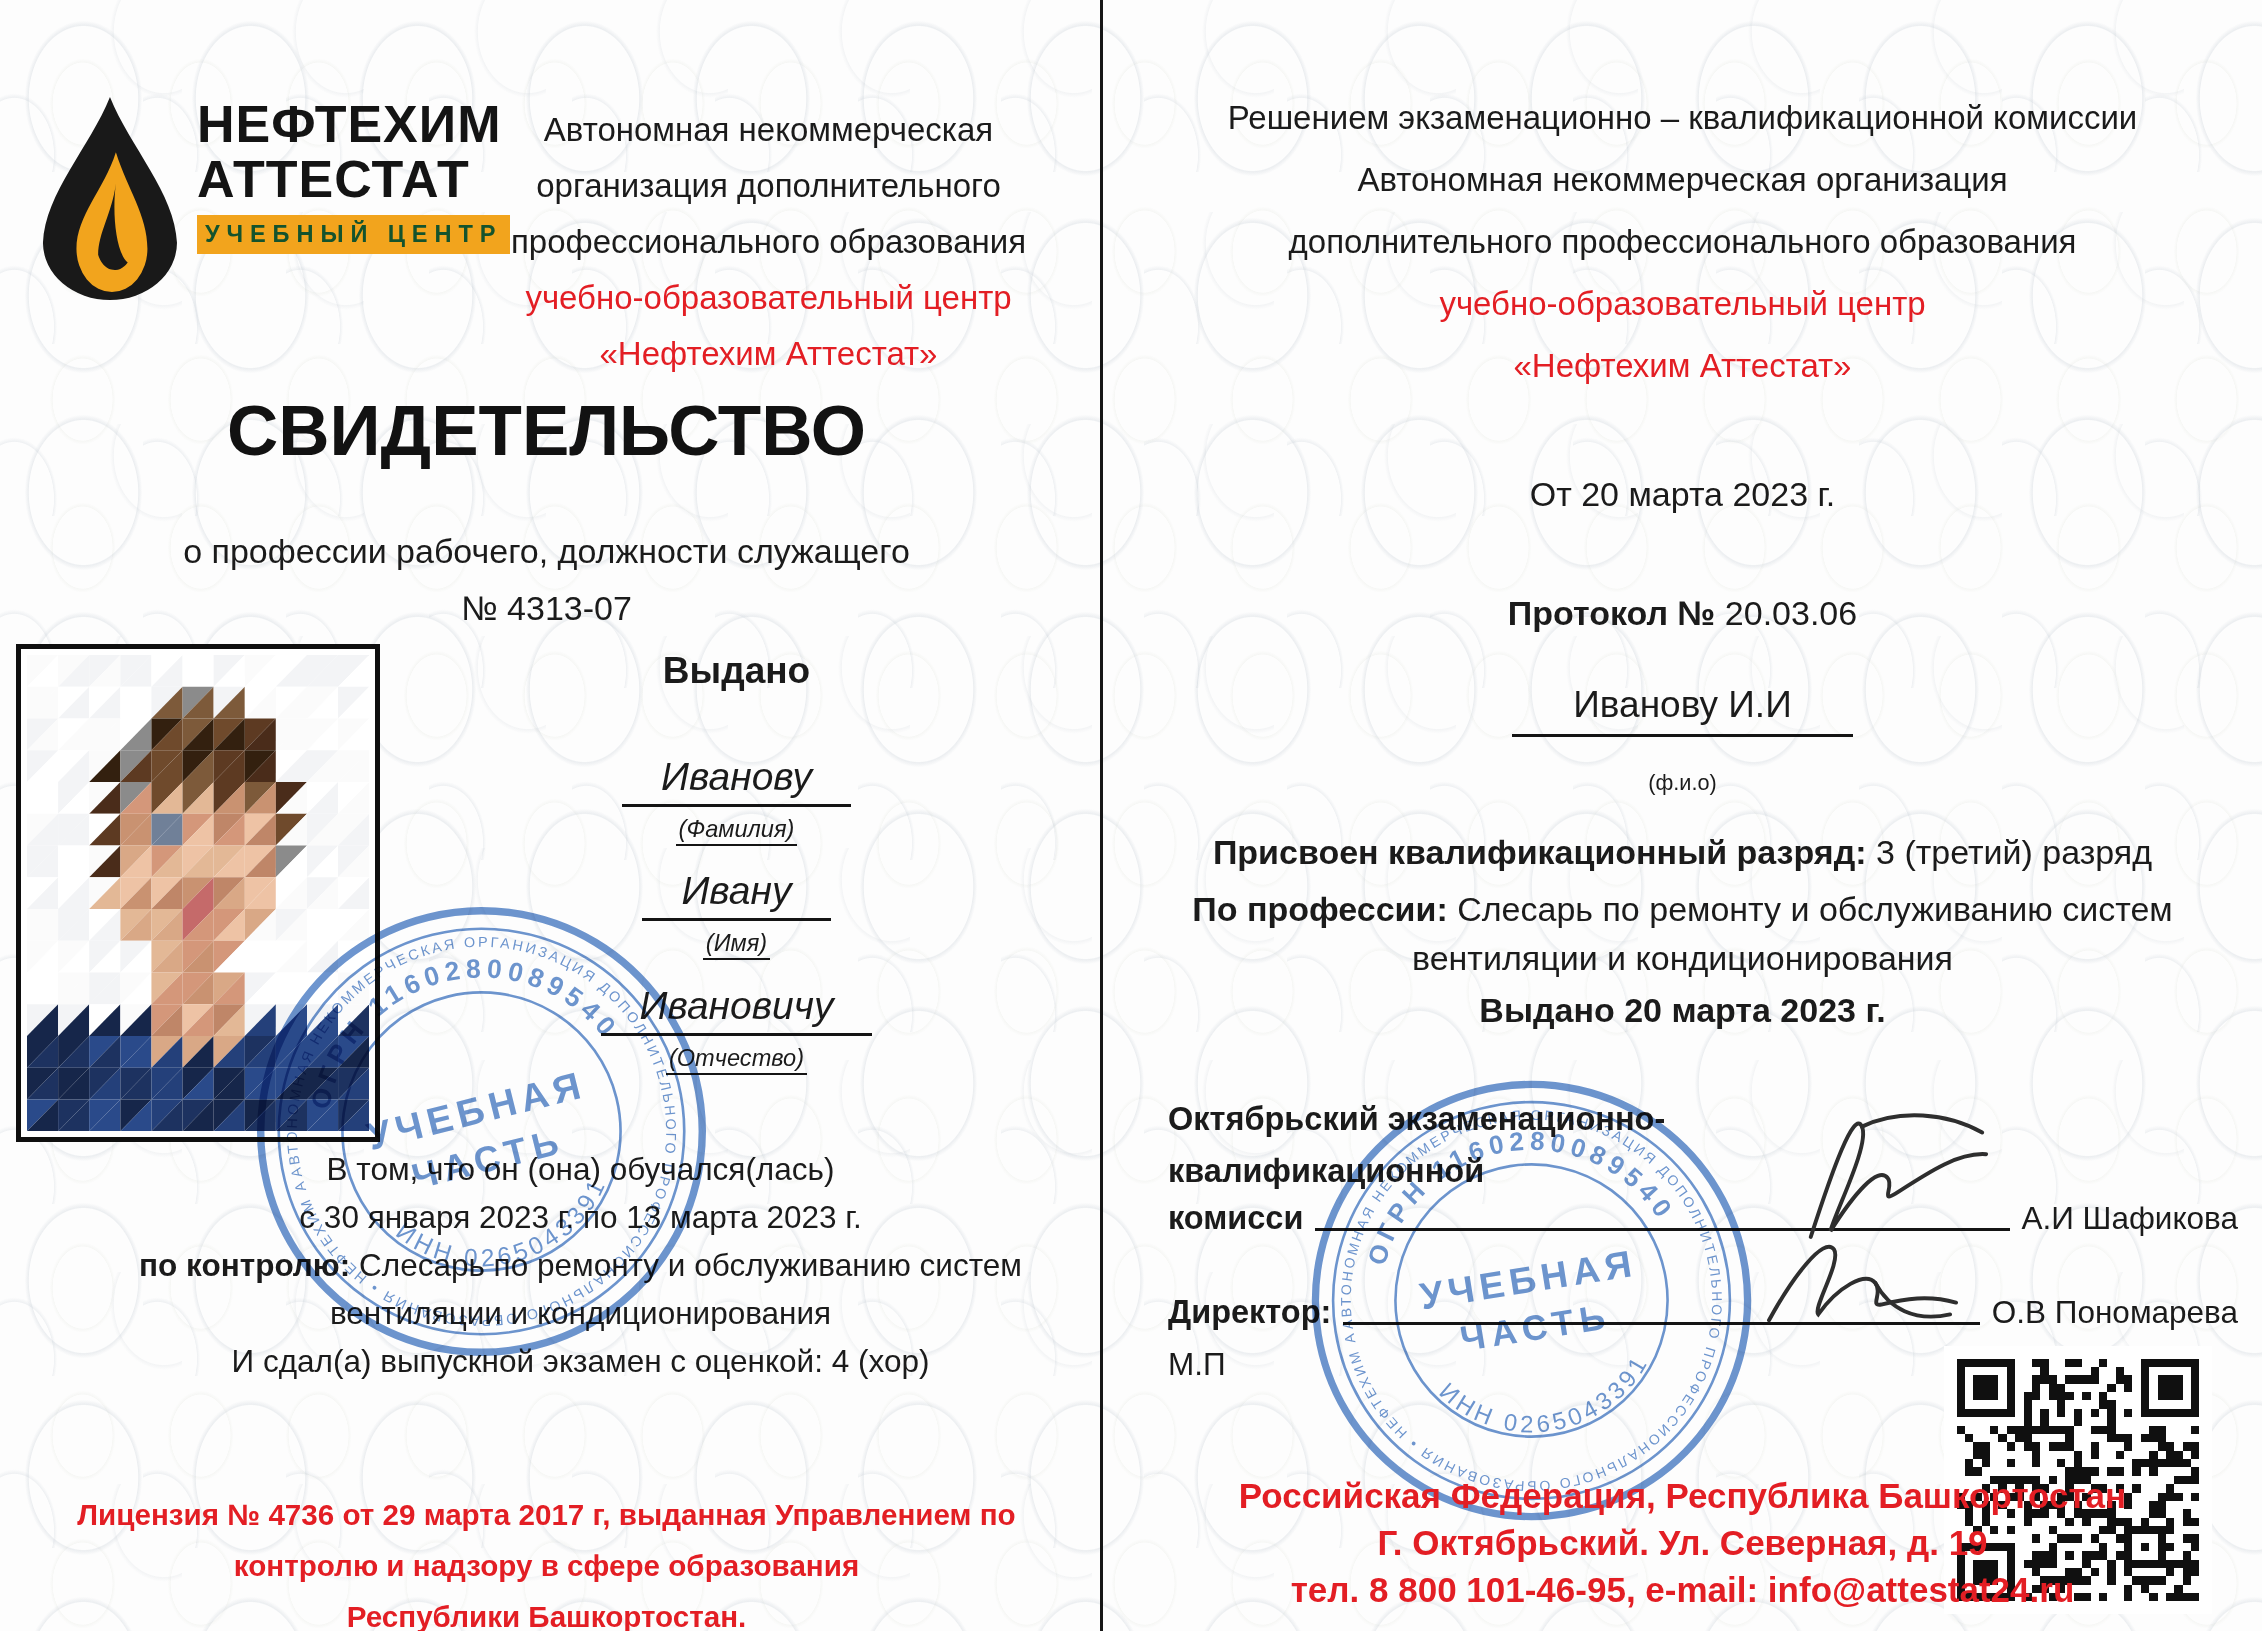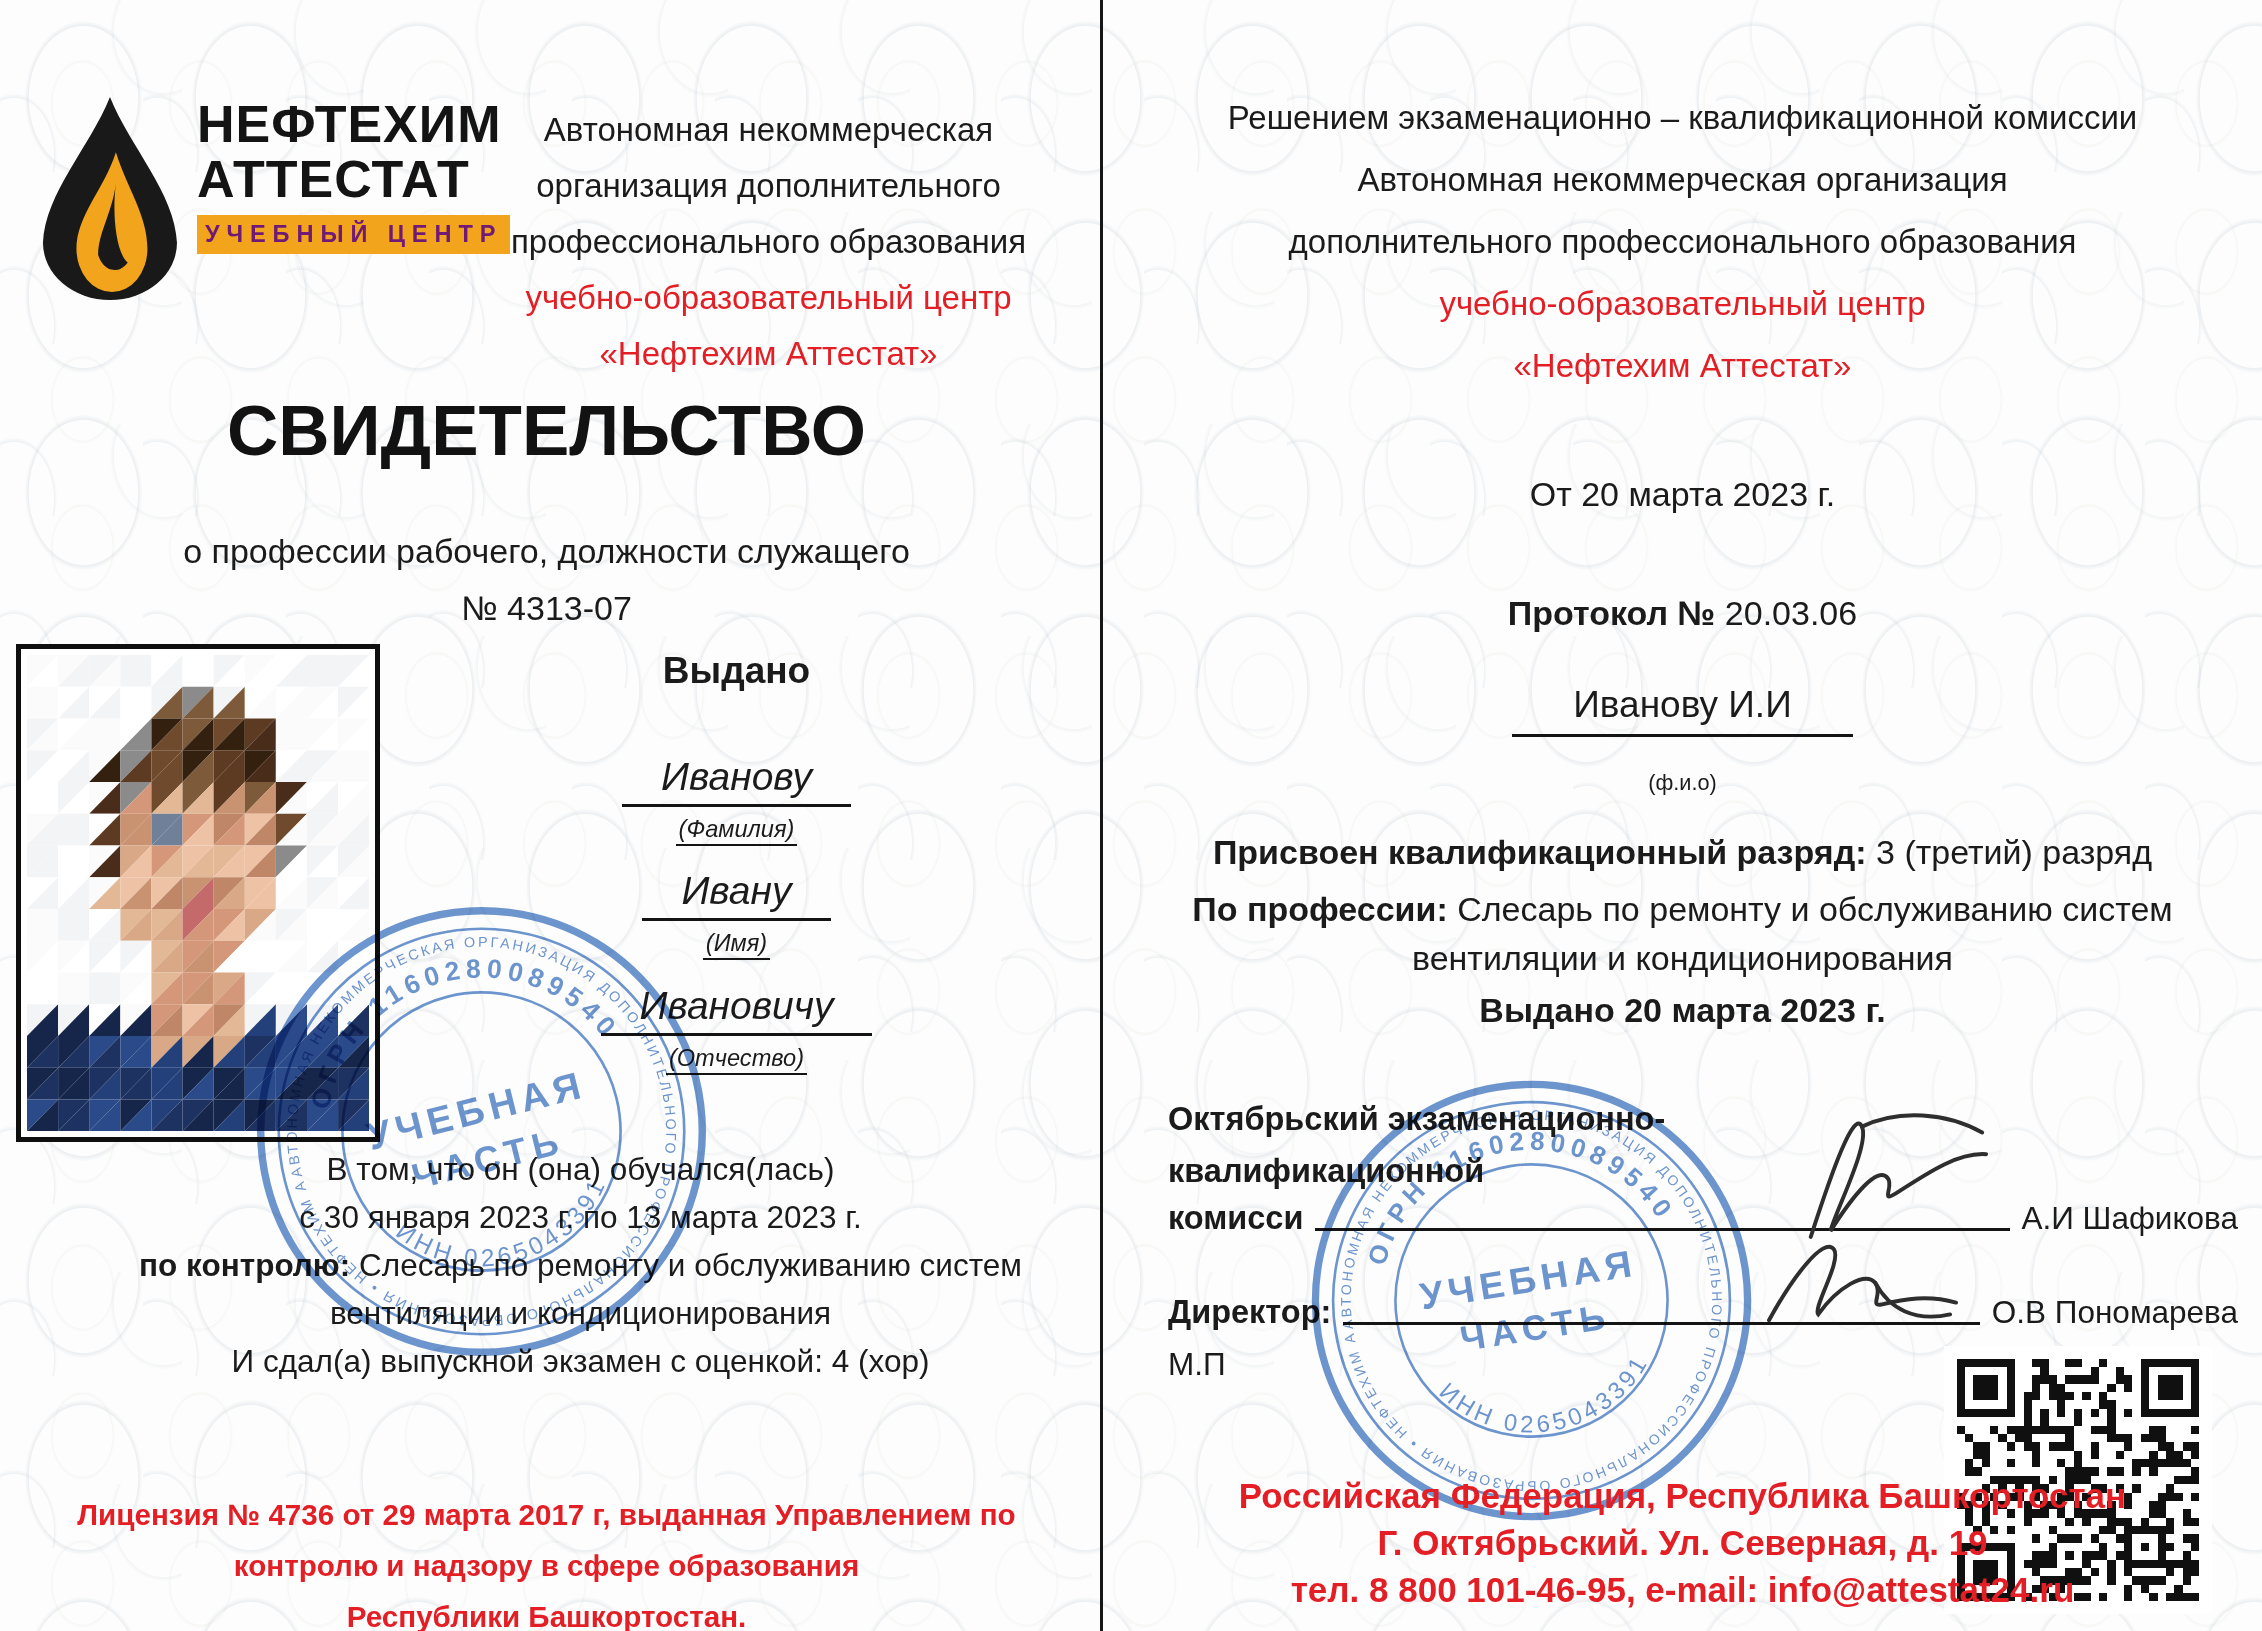--- a/index.html
+++ b/index.html
@@ -21,21 +21,21 @@
   .page-left{left:0;width:1101px;}
   .page-right{left:1103px;width:1159px;}
   .divider{position:absolute;left:1100px;top:0;width:3px;height:1631px;background:#161616;}
   .red{color:var(--red);}
   .b{font-weight:700;}
 
   
   .brand{position:absolute;left:33px;top:95px;display:flex;gap:14px;align-items:flex-start;}
   .brand-text{padding-top:2px;}
   .brand-l{font-size:52px;font-weight:900;letter-spacing:1px;line-height:55px;color:#141414;}
-  .brand-badge{margin-top:7.9px;background:var(--yellow);color:#701a75;font-size:23.6px;font-weight:800;
+  .brand-badge{margin-top:7.9px;background:var(--yellow);color:#14532d;font-size:23.6px;font-weight:800;
     letter-spacing:6.9px;padding:5.9px 7.9px;text-align:center;white-space:nowrap;}
 
   .org{position:absolute;left:455px;top:102px;width:627px;text-align:center;font-size:33px;line-height:56px;}
   .r-header{position:absolute;left:0;top:87px;width:100%;text-align:center;font-size:33px;line-height:62px;}
 
   .title{position:absolute;left:0;top:390px;width:1093px;text-align:center;
     font-size:71px;font-weight:800;letter-spacing:0;color:#121212;}
   .subtitle{position:absolute;left:0;top:532px;width:1093px;text-align:center;font-size:34px;}
   .number{position:absolute;left:0;top:589px;width:1093px;text-align:center;font-size:34px;}
 

